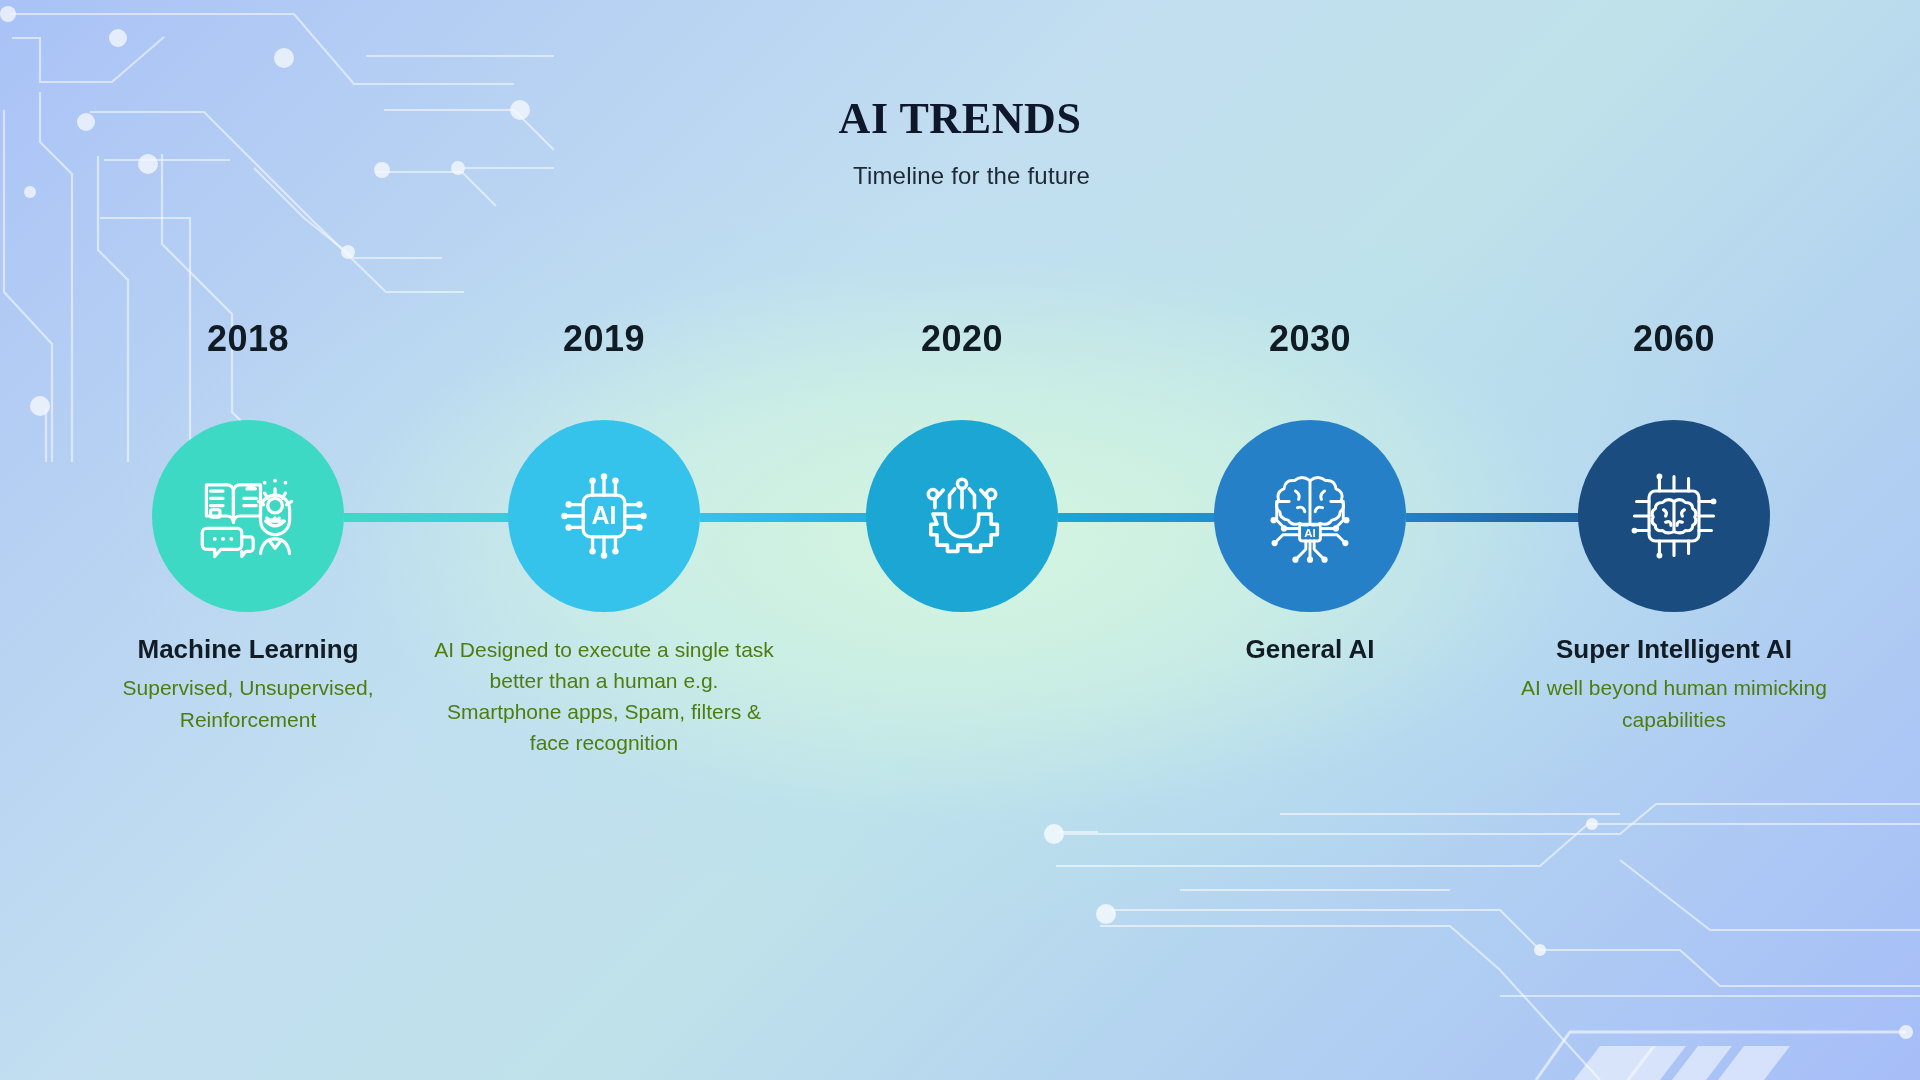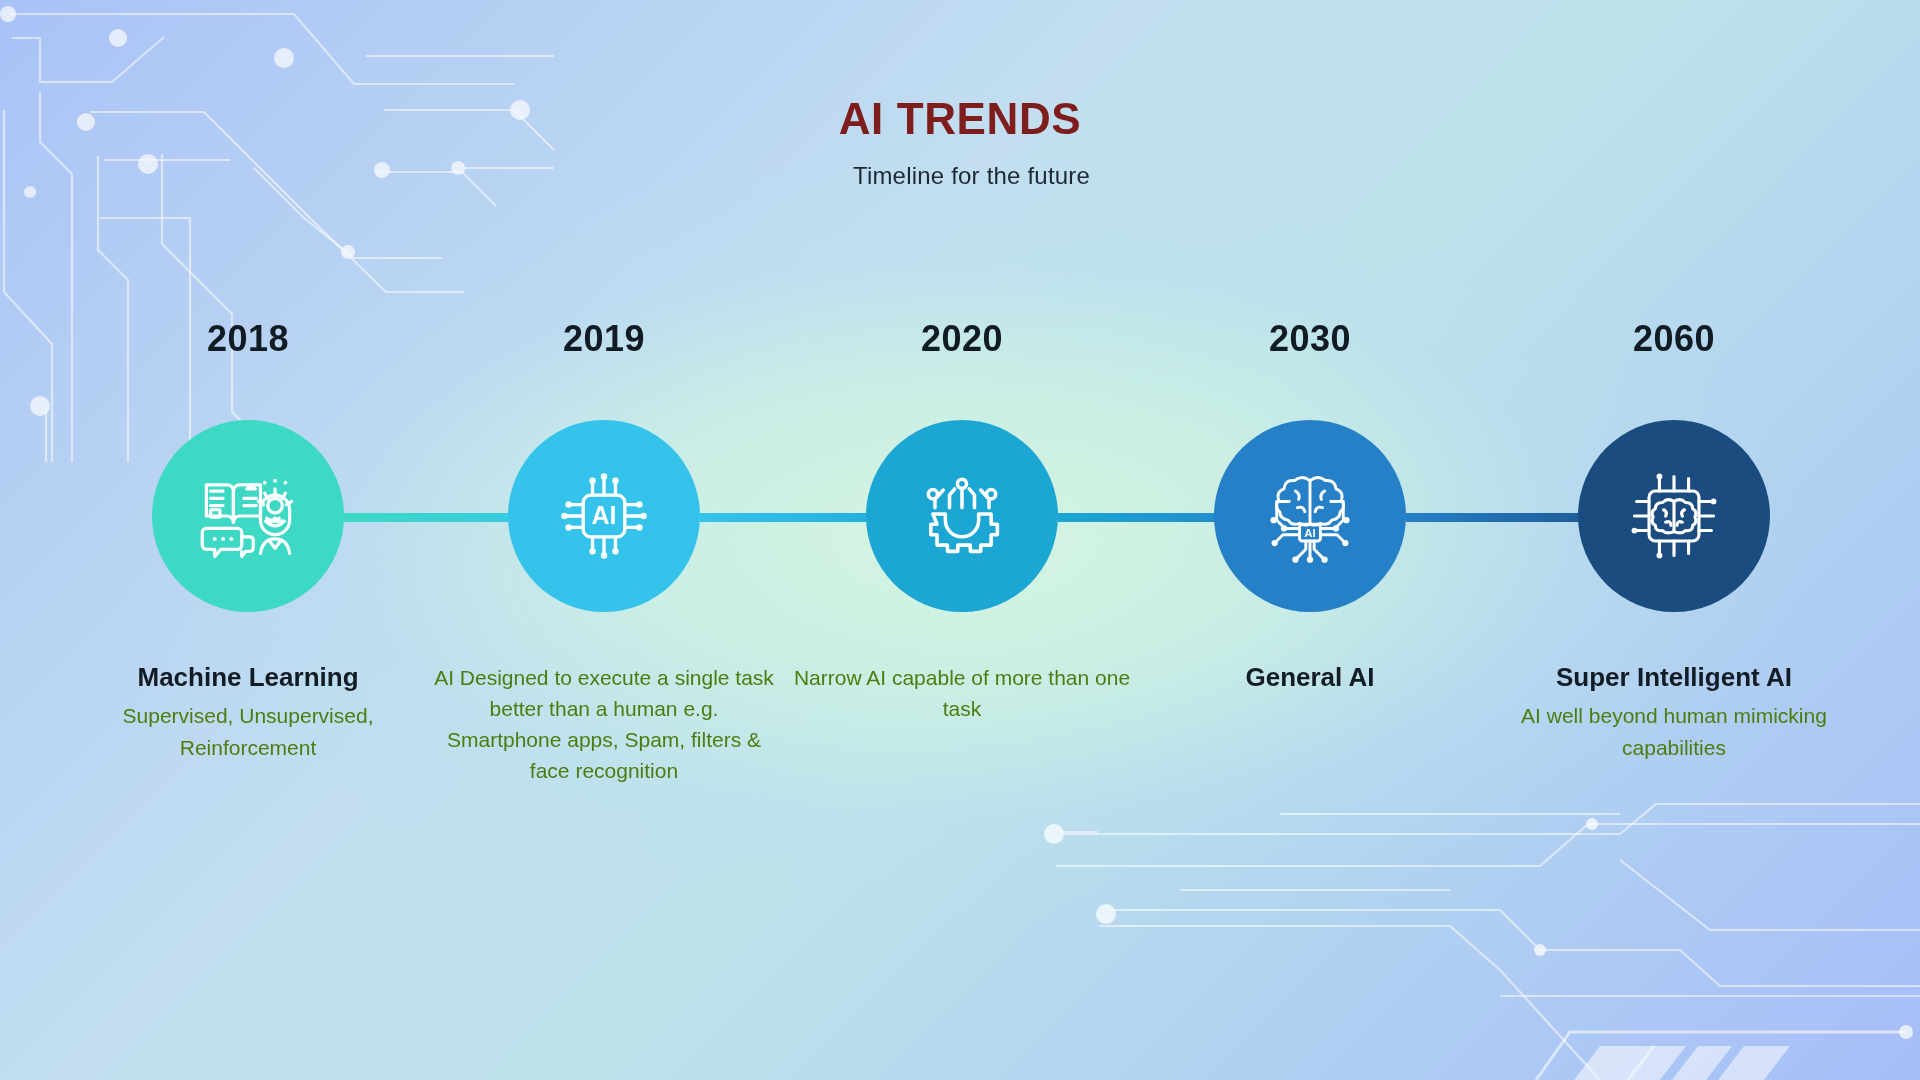--- a/index.html
+++ b/index.html
@@ -15,21 +15,21 @@
   
   .deco { position:absolute; pointer-events:none; }
   #deco-tl { left:-6px; top:-8px; width:560px; height:470px; opacity:.85; }
   #deco-br { right:0; bottom:0; width:940px; height:280px; opacity:.9; }
   #deco-corner { right:0; bottom:0; width:420px; height:100px; opacity:.95; }
 
   
   .header { position:absolute; top:96px; left:0; width:1920px; text-align:center; }
   .title {
     font-size:44px; font-weight:bold; letter-spacing:.6px;
-    color:#7f1d1d; line-height:1.05;
+    color:#0f172a; line-height:1.05;font-family:Liberation Serif, serif;
   }
   .subtitle {
     margin-top:20px; font-size:24px; font-weight:400; color:#1d2a35; letter-spacing:.2px;margin-left:23px;
   }
 
   
   .timeline { position:absolute; top:0; left:0; width:1608px; height:1080px; }
 
   .rail { position:absolute; top:513px; height:9px; }
 
@@ -40,21 +40,21 @@
     font-size:36px; font-weight:bold; color:#111b24; letter-spacing:.5px;
   }
 
   .bubble {
     position:absolute; top:420px; left:50%; margin-left:-96px;
     width:192px; height:192px; border-radius:50%;
     display:flex; align-items:center; justify-content:center;
   }
   .bubble svg { width:104px; height:104px; display:block; }
 
-  .caption { position:absolute; top:658px; left:0; width:360px; padding:0 6px; }
+  .caption { position:absolute; top:630px; left:0; width:360px; padding:0 6px; }
   .cap-title {
     font-size:26px; font-weight:bold; color:#121c25; line-height:1.48;
   }
   .cap-desc {
     margin-top:4px; font-size:21px; font-weight:400; color:#4d7c0f; line-height:1.48;
   }
 
   .n1 .caption, .n3 .caption, .n5 .caption { }
 </style>
 </head>
@@ -219,21 +219,20 @@
         <path d="M50 42 V24"></path>
         <circle cx="50" cy="19" r="4.4"></circle>
         <path d="M62 42 V30 l-5 -6"></path>
         <path d="M76 42 V34 l-8 -9"></path>
         <circle cx="78" cy="29" r="4.4"></circle>
 
         <path d="M22 48 h12 v6 a16 16 0 0 0 32 0 v-6 h12 v10 h6 v10 h-6 v10 h-10 v6 h-10 v-6 h-12 v6 h-10 v-6 h-10 v-10 h-6 v-10 h6 z"></path>
       </svg>
     </div>
     <div class="caption">
-      <div class="cap-desc">Narrow AI capable of more than one task</div>
     </div>
   </div>
 
   <div class="node n4" style="left:1310px;">
     <div class="year">2030</div>
     <div class="bubble" style="background:#2580c8;">
       <svg viewBox="0 0 100 100" fill="none" stroke="#ffffff" stroke-width="2.8" stroke-linecap="round" stroke-linejoin="round">
 
         <path d="M50 16 q-8 -6 -15 0 q-9 -1 -10 8 q-8 3 -5 11 q-5 6 1 11 q0 7 8 8 q4 6 11 3 q4 3 10 1"></path>
         <path d="M50 16 q8 -6 15 0 q9 -1 10 8 q8 3 5 11 q5 6 -1 11 q0 7 -8 8 q-4 6 -11 3 q-4 3 -10 1"></path>

